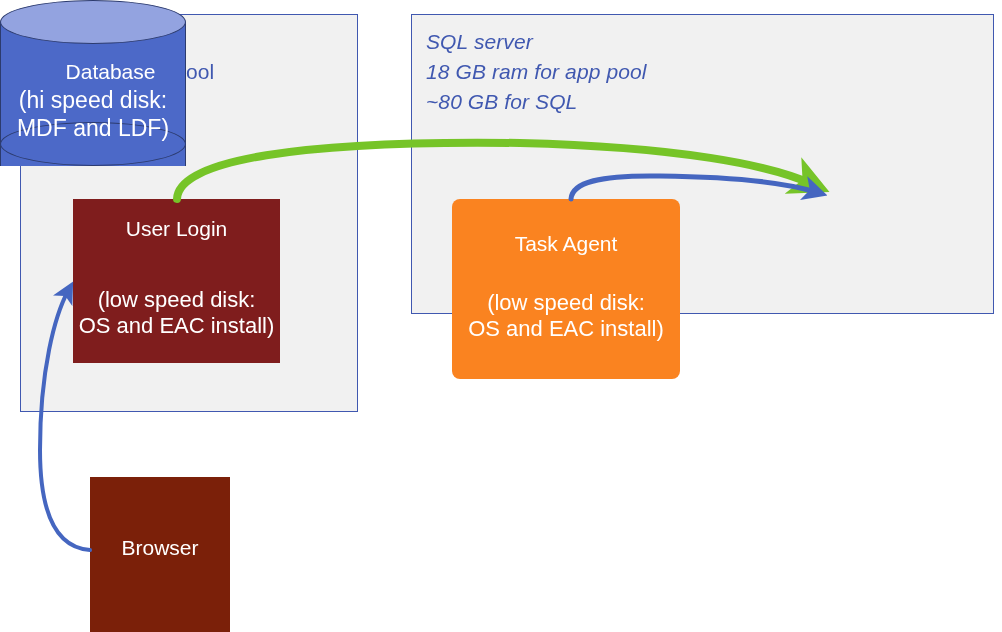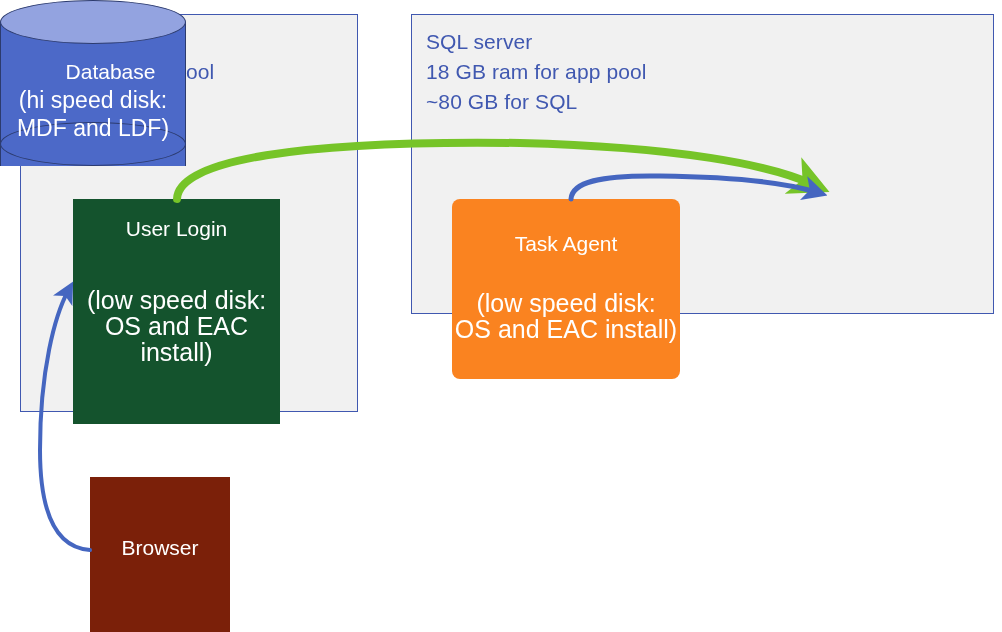--- a/index.html
+++ b/index.html
@@ -17,21 +17,21 @@
     background: #ffffff;
     overflow: hidden;
   }
   .server-box {
     position: absolute;
     background: #f1f1f1;
     border: 1px solid #4058b0;
     box-sizing: border-box;
   }
   #app-server-box { left: 20px;  top: 14px; width: 338px; height: 398px; }
-  #sql-server-box { left: 411px; top: 14px; width: 583px; height: 300px; }
+  #sql-server-box { left: 411px; top: 14px; width: 583px; height: 300px; font-style: italic; }
 
   .server-label {
     position: absolute;
     left: 14px;
     top: 12px;
     color: #4058b0;
     font-size: 21px;
     line-height: 30px;
     white-space: pre;
     letter-spacing: 0.1px;
@@ -42,28 +42,28 @@
     box-sizing: border-box;
     color: #ffffff;
     text-align: center;
     z-index: 3;
   }
   .node .title {
     font-size: 21px;
     line-height: 26px;
   }
   .node .sub {
-    font-size: 25px;
+    font-size: 22px;
     line-height: 26px;
     white-space: pre-line;
   }
 
   #user-login-node {
-    left: 73px; top: 199px; width: 207px; height: 225px;
-    background: #14532d;
+    left: 73px; top: 199px; width: 207px; height: 164px;
+    background: #7f1d1d;
   }
   #user-login-node .title { margin-top: 17px; }
   #user-login-node .sub { margin-top: 45px; }
 
   #task-agent-node {
     left: 452px; top: 199px; width: 228px; height: 180px;
     background: #fa8320;
     border-radius: 8px;
   }
   #task-agent-node .title { margin-top: 32px; }

